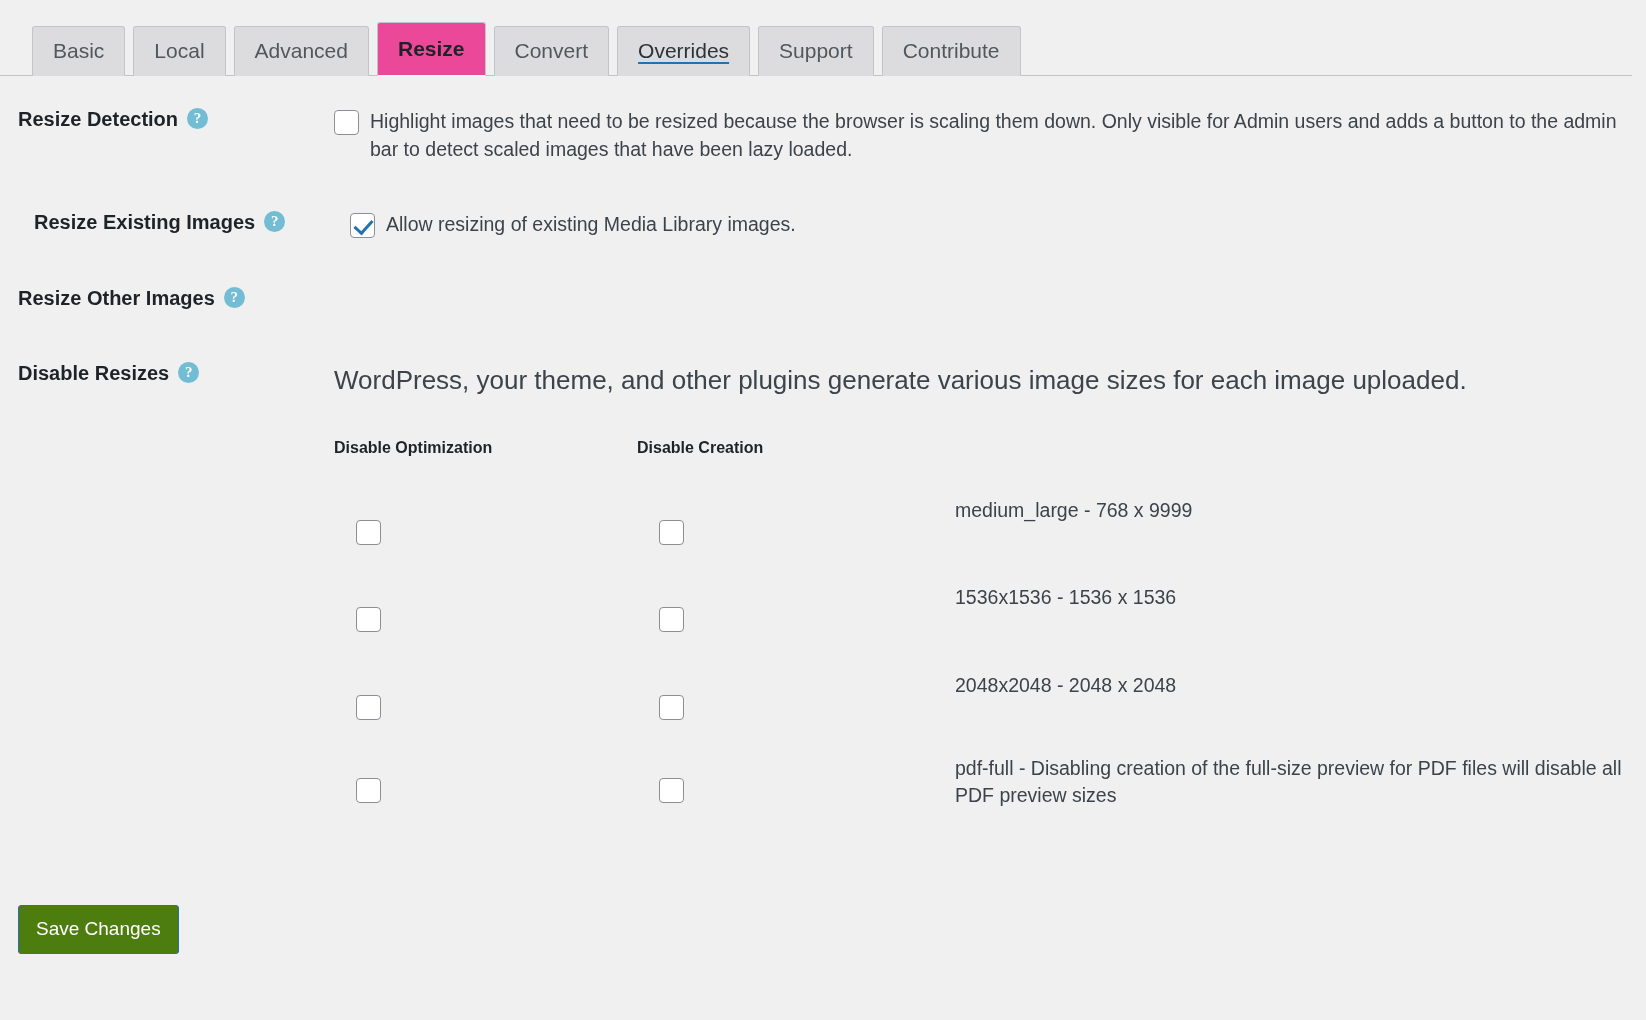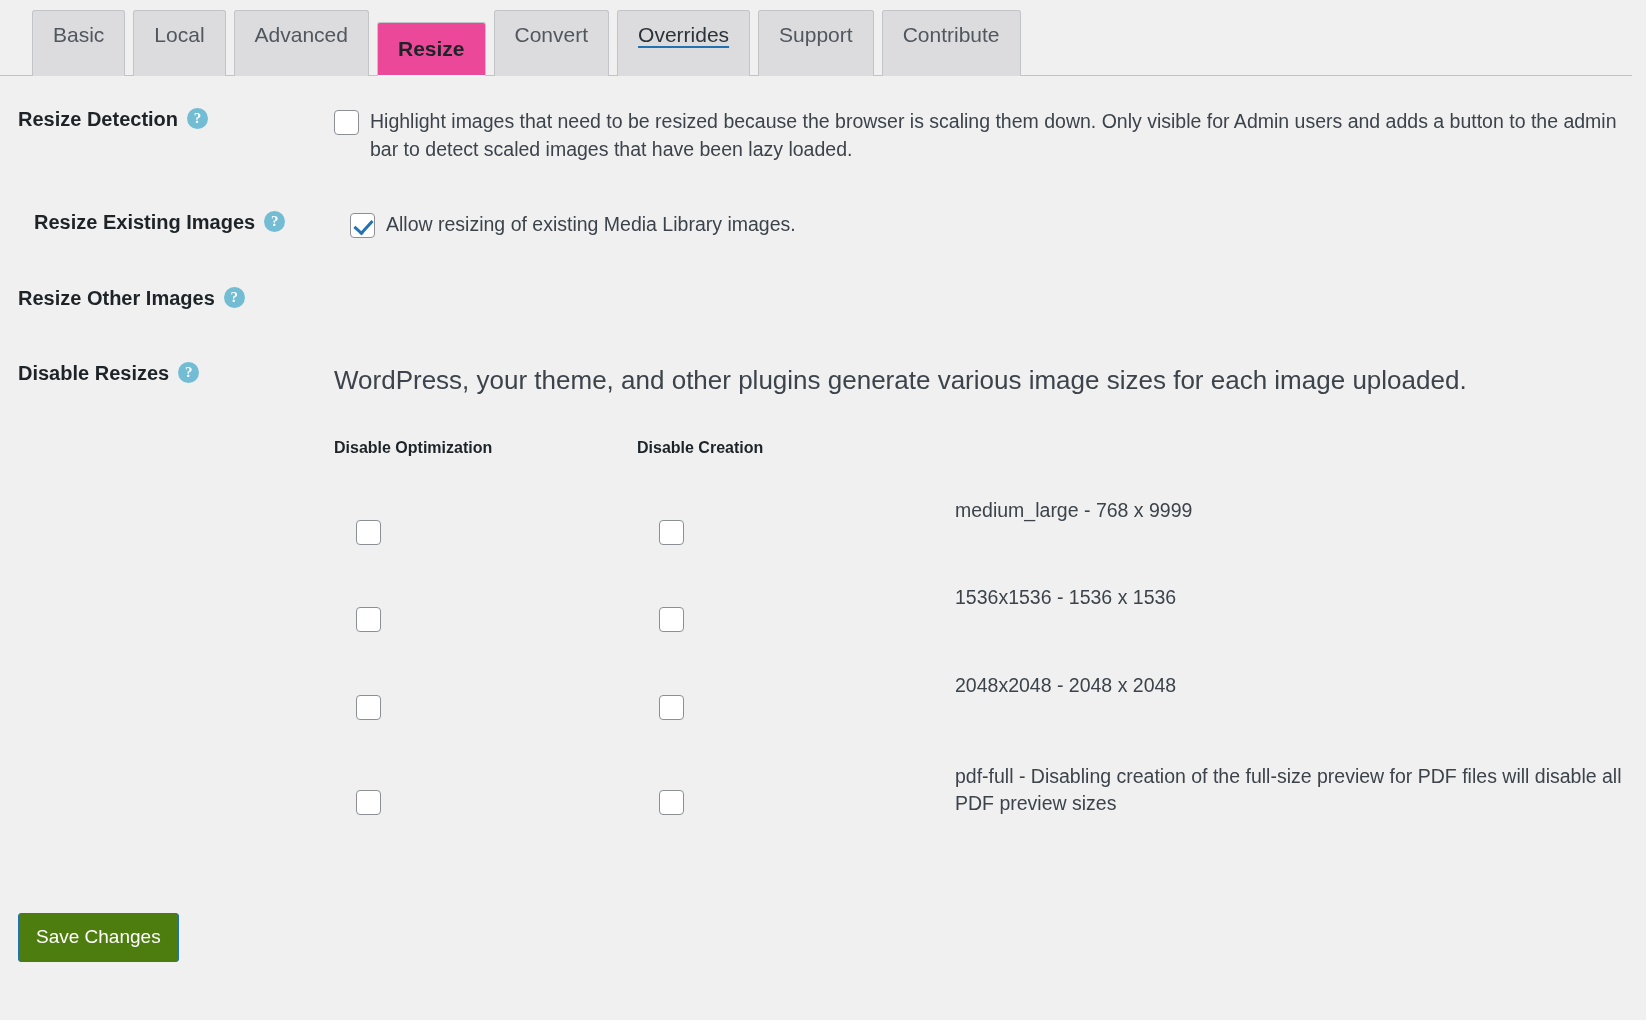--- a/index.html
+++ b/index.html
@@ -37,21 +37,21 @@
     height: 54px;
     position: relative;
     z-index: 2;
   }
   .tab {
     background: #dcdcde;
     border: 1px solid #c3c4c7;
     border-bottom: none;
     border-radius: 3px 3px 0 0;
     padding: 0 20px;
-    height: 66px;
+    height: 50px;
     line-height: 48px;
     font-size: 21px;
     color: #50575e;
     cursor: pointer;
     white-space: nowrap;
     user-select: none;
   }
   .tab.active {
     background: #ec4899;
     color: #1d2327;
@@ -179,21 +179,21 @@
     margin-top: 37px;
   }
   .size-row .col-opt,
   .size-row .col-create { padding-left: 22px; }
   .size-row .col-name {
     font-size: 19.5px;
     line-height: 1.42;
     color: #3c434a;
     padding-top: 0px;
   }
-  .size-row.tall { margin-top: 40px; align-items: flex-end; }
+  .size-row.tall { margin-top: 32px; }
   .size-row .cbcell { padding-top: 23px; }
 
   
   .save-wrap { padding: 0 0 0 18px; margin-top: 95px; }
   .save-btn {
     display: inline-block;
     background: #4d7c0f;
     color: #ffffff;
     border: 1px solid #2271b1;
     border-radius: 3px;

